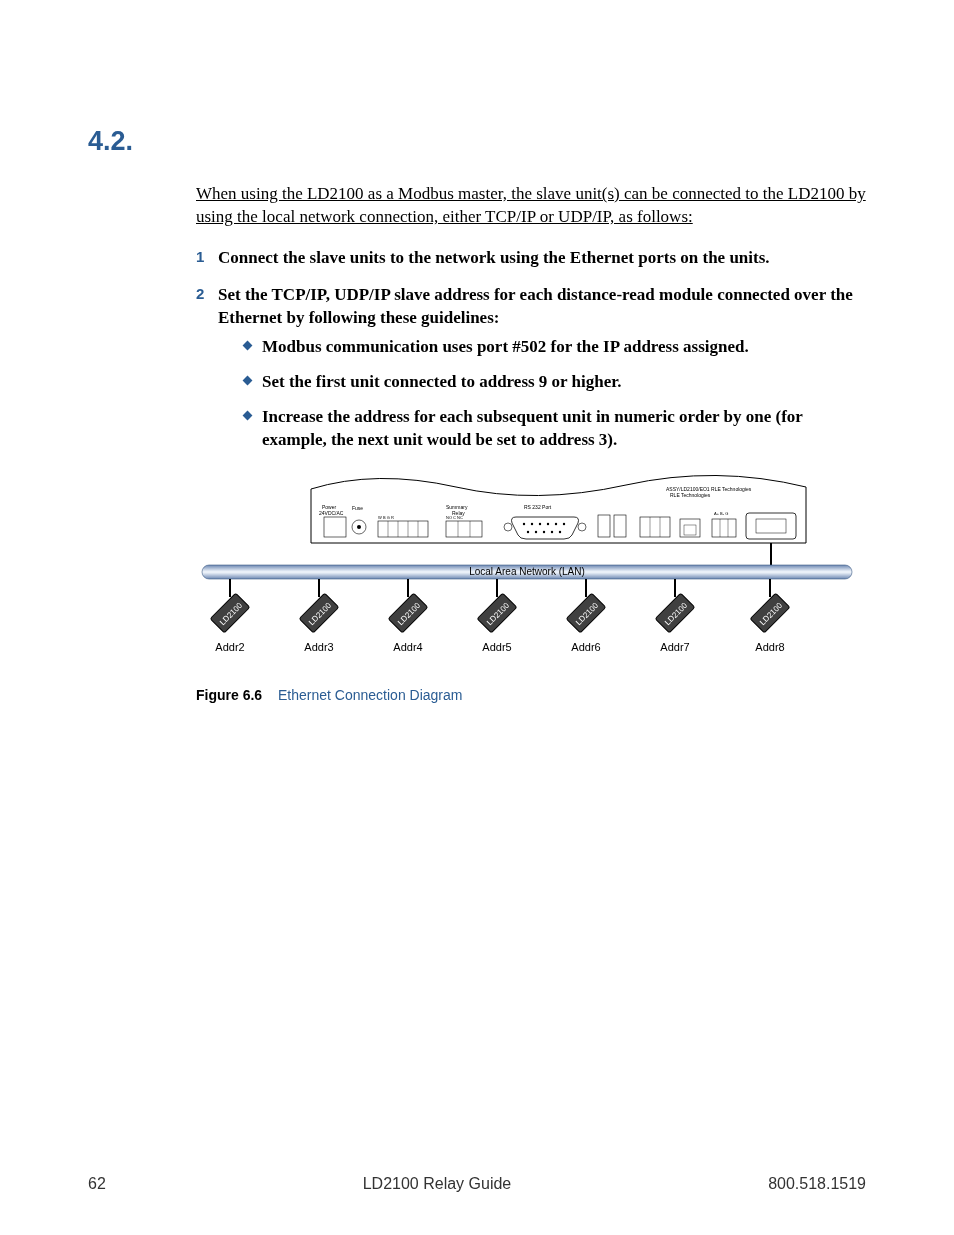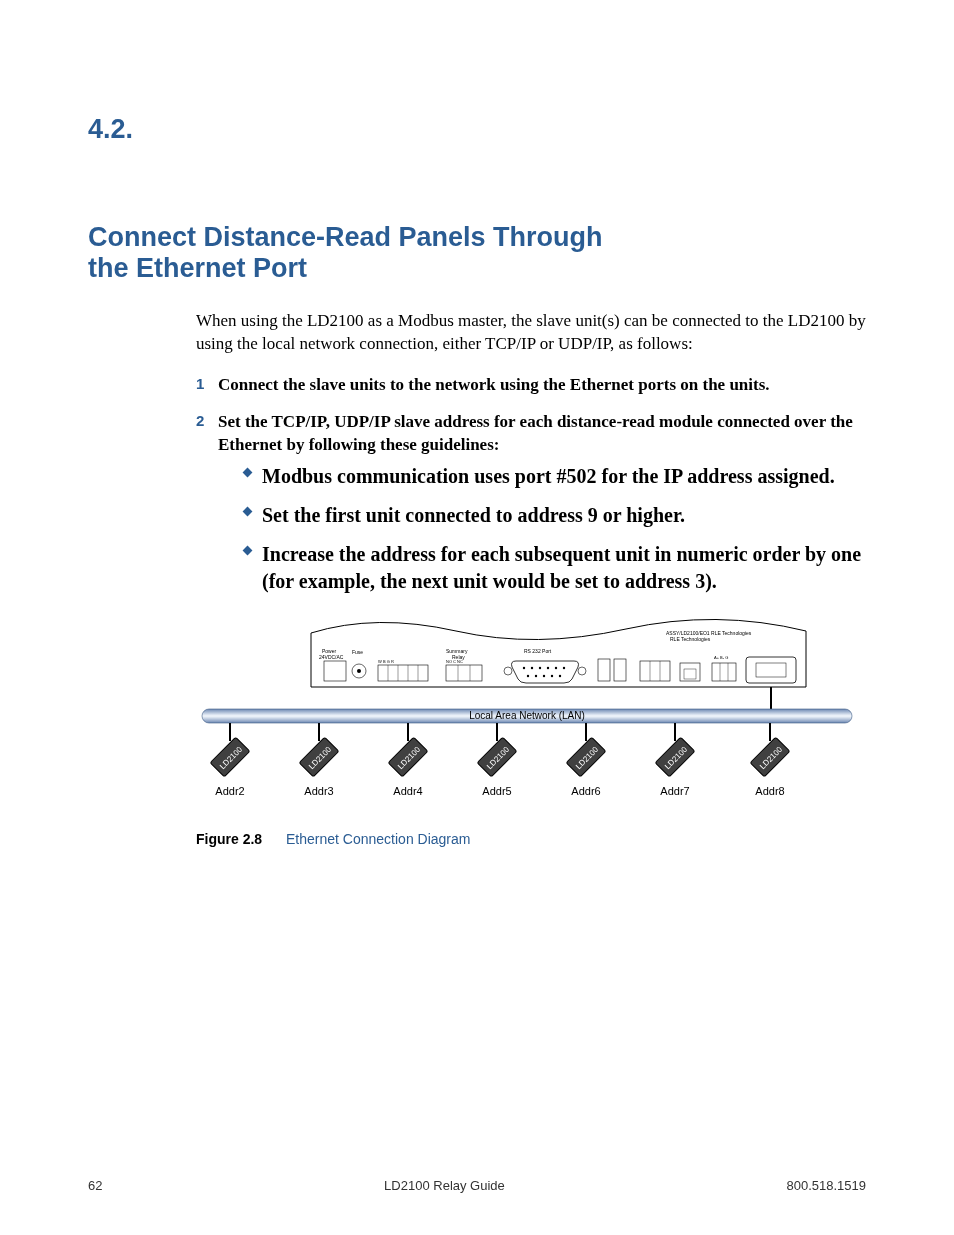--- a/index.html
+++ b/index.html
@@ -20,42 +20,41 @@
     position: relative;
   }
 
   
   h1.section-heading {
     font-family: Arial, Helvetica, sans-serif;
     font-weight: bold;
     color: #2a5c93;
     font-size: 27px;
     line-height: 1.15;
-    margin: 4px 0 26px 0;
+    margin: 16px 0 26px 0;
     display: flex;
-    flex-direction: column;
   }
   h1.section-heading .num {
     display: inline-block;
     width: 108px;
     flex: 0 0 108px;
   }
   h1.section-heading .title {
     display: inline-block;
     max-width: 560px;
   }
 
   
   .body {
     margin-left: 108px;
     max-width: 670px;
     font-size: 17px;
     line-height: 1.35;
   }
-  .body p { margin: 0 0 18px 0; }
+  .body p { margin: 0 0 18px 0; text-decoration: underline; }
 
   
   ol.steps {
     list-style: none;
     counter-reset: step;
     padding: 0;
     margin: 0 0 6px 0;
     font-weight: bold;
   }
   ol.steps > li {
@@ -80,21 +79,21 @@
   
   ul.diamonds {
     list-style: none;
     padding: 0;
     margin: 6px 0 10px 22px;
   }
   ul.diamonds > li {
     position: relative;
     padding-left: 22px;
     margin-bottom: 12px;
-    font-size: 20px;
+    font-size: 17px;
     line-height: 1.35;
   }
   ul.diamonds > li::before {
     content: "";
     position: absolute;
     left: 4px;
     top: 6px;
     width: 7px;
     height: 7px;
     background: #2a5c93;
@@ -110,43 +109,42 @@
     display: block;
     width: 670px;
     height: 210px;
   }
   .fig-caption {
     font-family: Arial, Helvetica, sans-serif;
     font-size: 14px;
     margin-top: 12px;
   }
   .fig-caption .label { font-weight: bold; color: #000; }
-  .fig-caption .title { color: #2a5c93; margin-left: 20px; }
+  .fig-caption .title { color: #2a5c93; margin-left: 12px; }
 
   
   .footer {
     position: absolute;
     left: 88px;
     right: 88px;
     bottom: 42px;
     display: flex;
     justify-content: space-between;
     font-family: Arial, Helvetica, sans-serif;
-    font-size: 13px;
+    font-size: 16px;
     color: #333;
   }
 </style>
 </head>
 <body>
 
 <div class="page">
 
   <h1 class="section-heading">
     <span class="num">4.2.</span>
-    <span class="title">Connect Distance-Read Panels Through the Ethernet Port</span>
   </h1>
 
   <div class="body">
     <p>When using the LD2100 as a Modbus master, the slave unit(s) can be connected to the LD2100 by using the local network connection, either TCP/IP or UDP/IP, as follows:</p>
 
     <ol class="steps">
       <li>Connect the slave units to the network using the Ethernet ports on the units.</li>
       <li>
         <span>Set the TCP/IP, UDP/IP slave address for each distance-read module connected over the Ethernet by following these guidelines:</span>
         <ul class="diamonds">
@@ -298,21 +296,21 @@
           <g transform="translate(0,34) rotate(-45)">
             <rect x="-18" y="-10" width="36" height="20" rx="2" fill="#404040" stroke="#000"></rect>
             <text x="0" y="4" font-size="8" fill="#fff" text-anchor="middle">LD2100</text>
           </g>
           <text x="0" y="72" font-size="11" text-anchor="middle">Addr8</text>
         </g>
       </g>
     </svg>
 
     <div class="fig-caption">
-      <span class="label">Figure 2.8</span>
+      <span class="label">Figure 6.6</span>
       <span class="title">Ethernet Connection Diagram</span>
     </div>
   </div>
 
   <div class="footer">
     <span>62</span>
     <span>LD2100 Relay Guide</span>
     <span>800.518.1519</span>
   </div>
 

